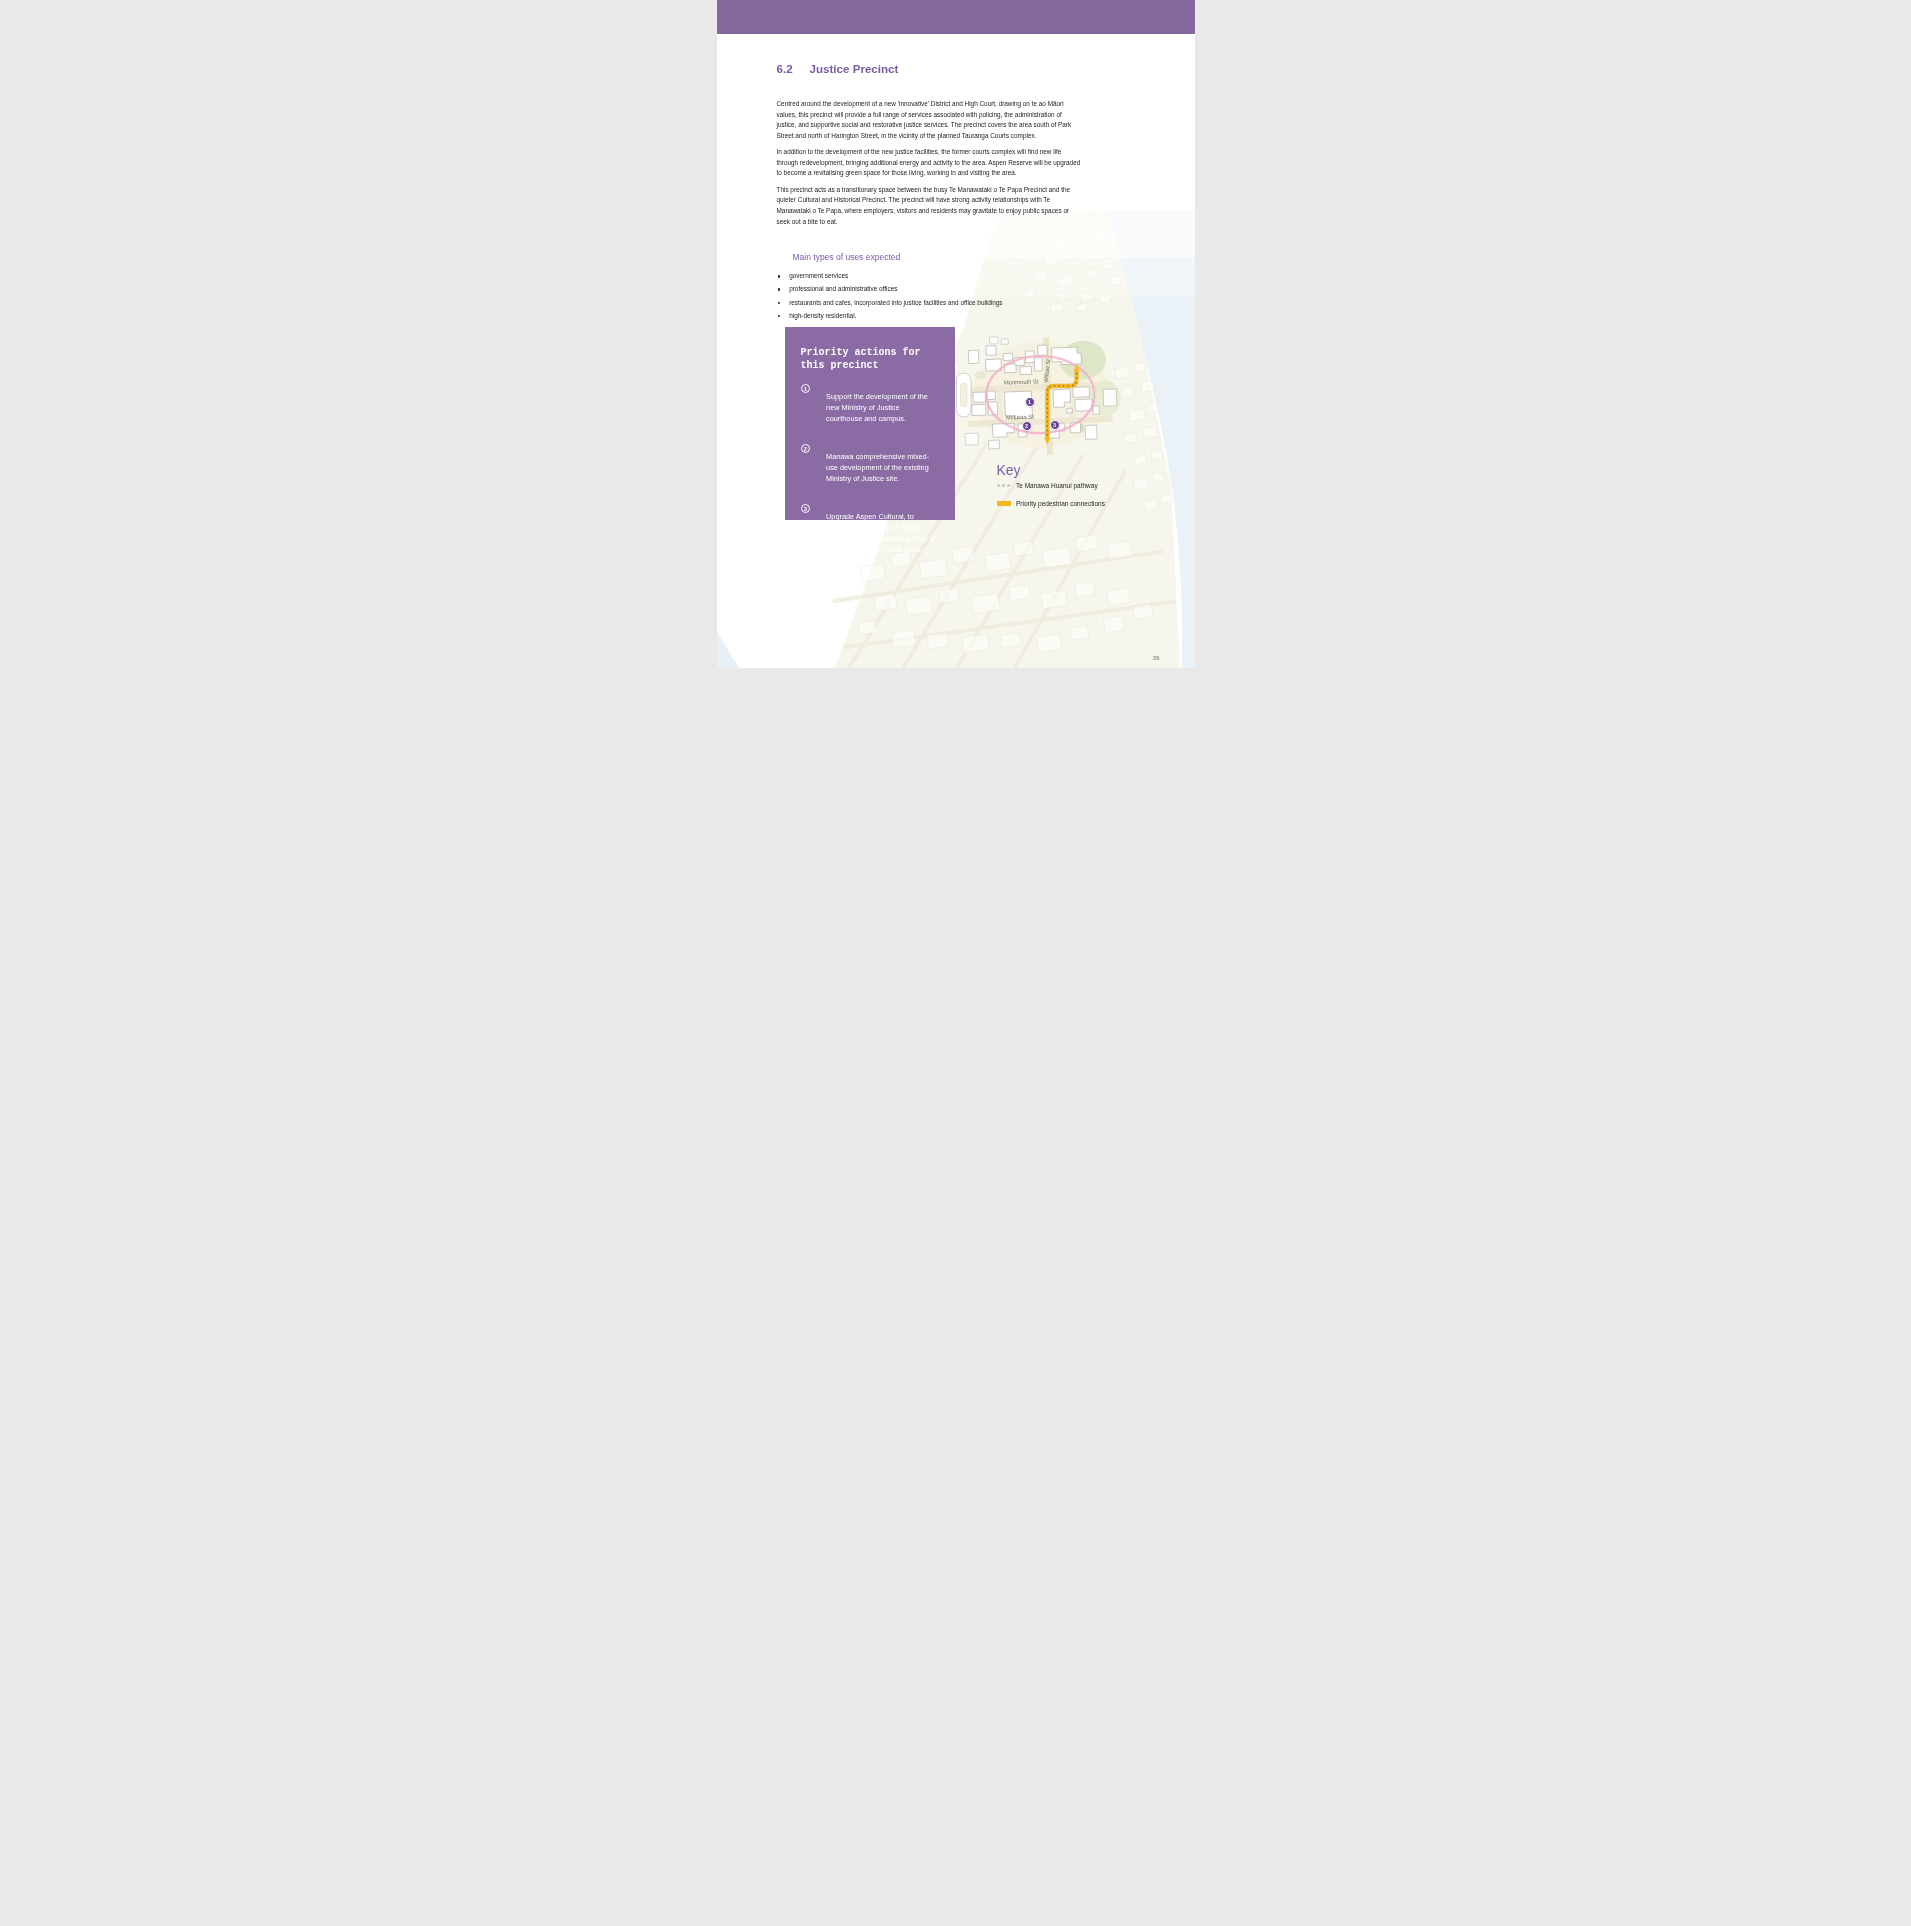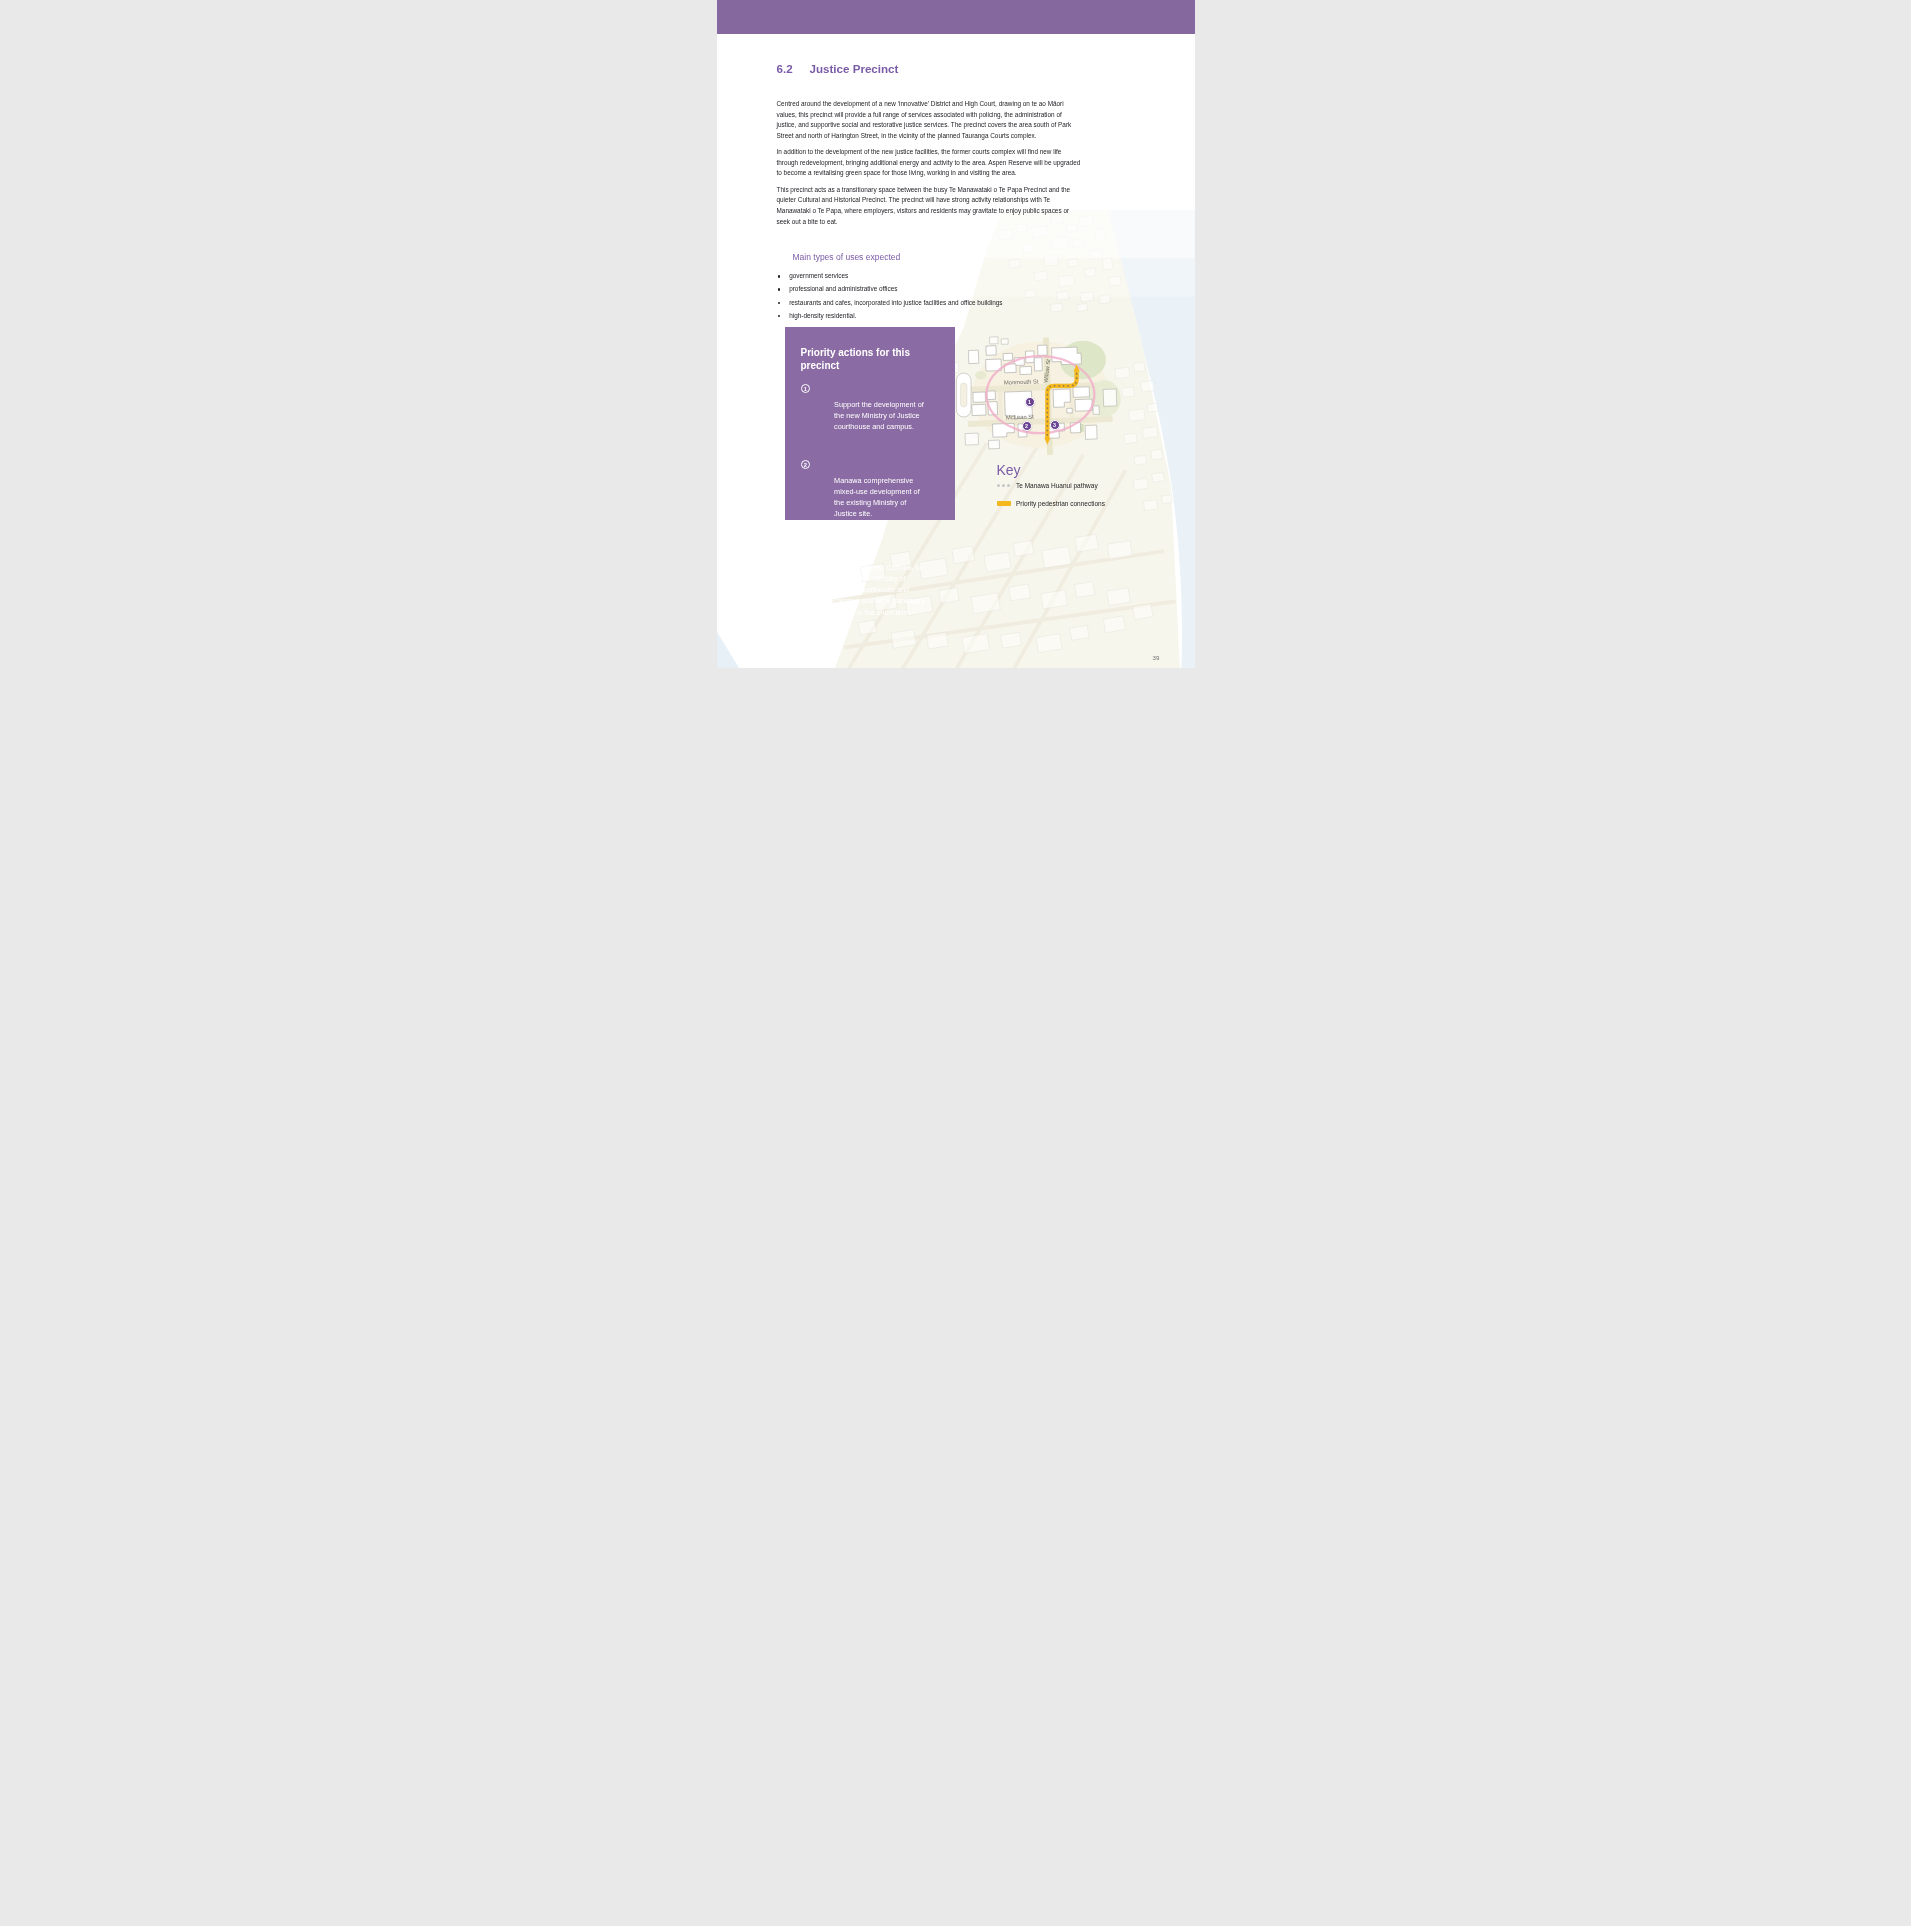--- a/index.html
+++ b/index.html
@@ -19,28 +19,28 @@
   .uses-heading { position:absolute; left:60px; top:236px; margin:16px; font-size:8.5px; font-weight:normal; color:#7A5BA6; }
 
   .uses-list { position:absolute; left:60px; top:271px; margin:0; padding:0; list-style:none; width:308px; }
   .uses-list li { position:relative; padding-left:12.7px; margin-bottom:2.7px; font-size:6.4px; line-height:10.6px; color:#242127; }
   .uses-list li .bullet-dot { position:absolute; left:1.2px; top:4px; width:2.5px; height:2.5px; border-radius:50%; background:#242127; }
 
   .priority-box {
     position:absolute; left:68px; top:327px; width:170px; height:193px;
     background:#8A6BA3; box-sizing:border-box; padding:18.5px 10px 0 16px; color:#ffffff;
   }
-  .priority-box h2 { margin:0 0 10px 0; font-size:10px; line-height:13.5px; font-weight:bold; }
+  .priority-box h2 { margin:0 0 10px 0; font-size:10px; line-height:13.5px; font-weight:bold;font-family:Liberation Mono, monospace; }
   .pb-item { display:flex; margin-bottom:10.4px; }
   .pb-num {
     flex:0 0 auto; width:9.6px; height:9.6px; box-sizing:border-box; margin:1.2px 8px 0 0;
     border:0.8px solid #ffffff; border-radius:50%;
     font-size:5.8px; font-weight:bold; line-height:8px; text-align:center;
   }
-  .pb-text { margin:16px; font-size:7.3px; line-height:11.2px; width:120px; }
+  .pb-text { margin:8px; font-size:7.3px; line-height:11.2px; width:120px; }
 
   .map-svg { position:absolute; left:0; top:0; width:478px; height:676px; }
 
   .street-label { position:absolute; font-size:5.8px; color:#6E6E63; white-space:nowrap; }
   .street-monmouth { left:287px; top:379px; transform:rotate(-2deg); }
   .street-mclean   { left:289px; top:414px; transform:rotate(-2deg); }
   .street-willow   { left:330px; top:371px; transform:translate(-50%,-50%) rotate(-83deg); }
 
   .map-marker {
     position:absolute; width:8px; height:8px; border-radius:50%;

